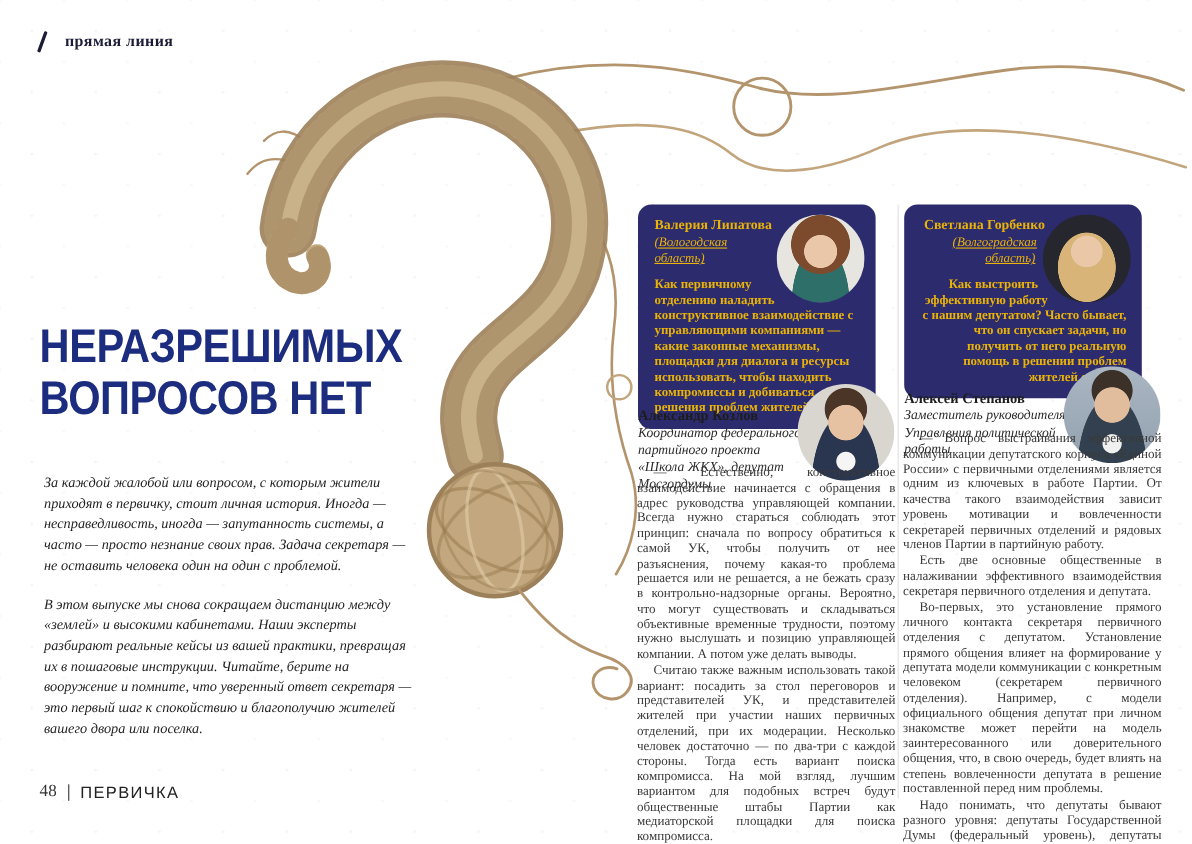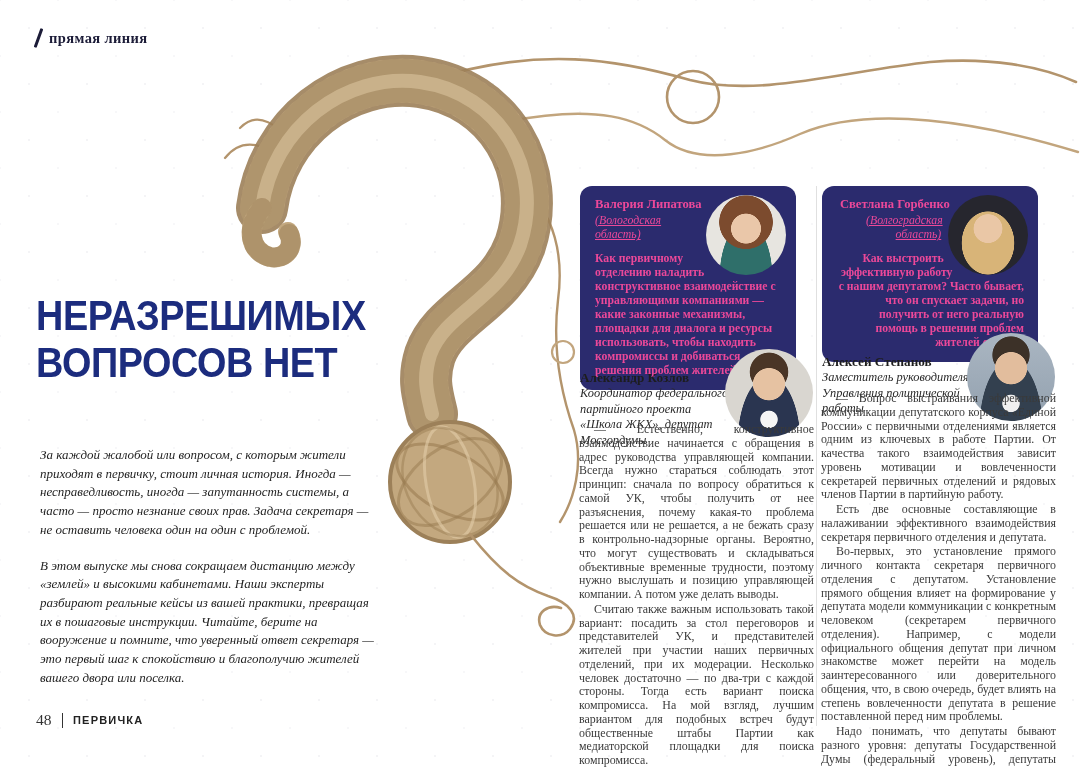--- a/index.html
+++ b/index.html
@@ -6,44 +6,44 @@
   body{font-family:"Liberation Serif",serif;}
   .page{
     position:relative;width:1084px;height:767px;background:#ffffff;overflow:hidden;
     background-image:
       radial-gradient(rgba(100,100,130,0.07) 1.3px, transparent 1.5px),
       radial-gradient(rgba(100,100,130,0.05) 1.3px, transparent 1.5px);
     background-size:58px 56px,58px 56px;
     background-position:0 0,29px 28px;
   }
   
-  .kicker{position:absolute;left:37px;top:28px;display:flex;align-items:center;gap:9px;
+  .kicker{position:absolute;left:37px;top:28px;display:flex;align-items:center;gap:19px;
     color:#1c1c38;font-size:14.5px;font-weight:600;letter-spacing:.4px;}
   .kicker .slash{display:inline-block;width:3px;height:20px;background:#1c1c38;transform:rotate(20deg);border-radius:1px;}
   
   .headline{position:absolute;left:36px;top:292px;width:390px;
     font-family:"Liberation Sans",sans-serif;font-weight:800;color:#1c2c7e;
     font-size:43px;line-height:1.1;letter-spacing:-.5px;transform:scaleX(.88);transform-origin:left top;white-space:nowrap;}
   
   .intro{position:absolute;left:40px;top:430px;width:334px;font-style:italic;
     font-size:13px;line-height:1.44;color:#1f1f1f;}
-  .intro p{margin:16px 0 17px 0;}
+  .intro p{margin:0 0 17px 0;}
   
   .footer{position:absolute;left:36px;top:711px;display:flex;align-items:center;gap:10px;}
   .footer .pagenum{font-size:15.5px;color:#333;}
   .footer .fdiv{width:1.5px;height:15px;background:#333;}
-  .footer .mag{font-family:"Liberation Sans",sans-serif;font-weight:700;font-size:11px;
+  .footer .mag{font-family:"Liberation Sans",sans-serif;font-weight:400;font-size:15px;
     letter-spacing:1.2px;color:#222;}
   
   .col-divider{position:absolute;left:816px;top:186px;width:1px;height:540px;background:#e0e0e0;}
   
   .twine{position:absolute;left:0;top:0;z-index:1;}
   
   .qbox{position:absolute;width:216px;background:#2b2b6e;border-radius:12px;
-    padding:11px 14px 12px 15px;box-sizing:border-box;color:#ec4899;z-index:2;}
+    padding:11px 14px 12px 15px;box-sizing:border-box;color:#eab308;z-index:2;}
   .qbox .photo{float:right;width:80px;height:80px;border-radius:50%;margin:-2px -4px 4px 7px;shape-outside:circle(50%);}
   .qbox .qname{font-weight:700;font-size:12.6px;line-height:1.25;}
   .qbox .qregion{font-style:italic;font-size:11.8px;line-height:1.25;text-decoration:underline;}
   .qbox .qtext{margin-top:10px;font-weight:700;font-size:11.7px;line-height:1.2;}
   .qbox1{left:580px;top:186px;min-height:134px;}
   .qbox2{left:822px;top:186px;min-height:126px;text-align:right;}
   .tail{position:absolute;right:16px;bottom:-9px;width:20px;height:12px;background:#2b2b6e;
     clip-path:polygon(0 0,100% 0,78% 100%);}
   
   .expert{position:absolute;width:233px;display:flex;z-index:2;}
@@ -168,21 +168,21 @@
   <div class="expert expert2">
     <div class="einfo">
       <div class="ename">Алексей Степанов</div>
       <div class="etitle">Заместитель руководителя Управления политической работы</div>
     </div>
     <div class="photo photo-stepanov"></div>
   </div>
 
   <div class="answer answer2">
     <p>— Вопрос выстраивания эффективной коммуникации депутатского корпуса «Единой России» с первичными отделениями является одним из ключевых в работе Партии. От качества такого взаимодействия зависит уровень мотивации и вовлеченности секретарей первичных отделений и рядовых членов Партии в партийную работу.</p>
-    <p>Есть две основные составляющие в налаживании эффективного взаимодействия секретаря первичного отделения и депутата.</p>
+    <p>Есть две основные общественные в налаживании эффективного взаимодействия секретаря первичного отделения и депутата.</p>
     <p>Во-первых, это установление прямого личного контакта секретаря первичного отделения с депутатом. Установление прямого общения влияет на формирование у депутата модели коммуникации с конкретным человеком (секретарем первичного отделения). Например, с модели официального общения депутат при личном знакомстве может перейти на модель заинтересованного или доверительного общения, что, в свою очередь, будет влиять на степень вовлеченности депутата в решение поставленной перед ним проблемы.</p>
     <p>Надо понимать, что депутаты бывают разного уровня: депутаты Государственной Думы (федеральный уровень), депутаты законо-</p>
   </div>
 
   <div class="footer">
     <span class="pagenum">48</span>
     <span class="fdiv"></span>
     <span class="mag">ПЕРВИЧКА</span>
   </div>
 

